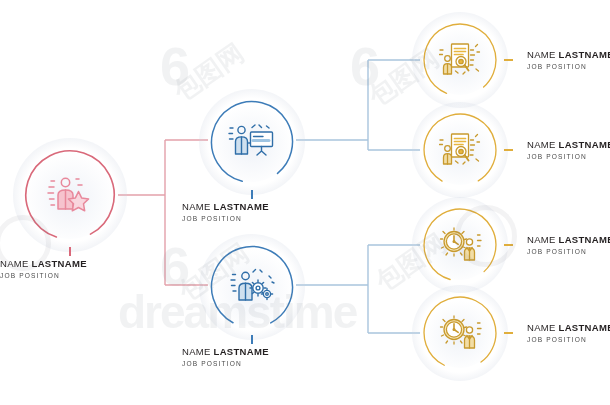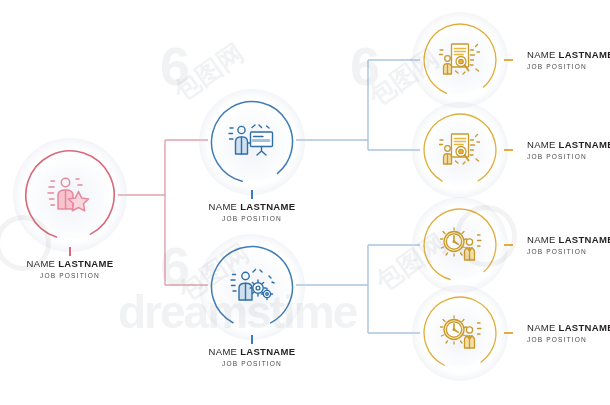--- a/index.html
+++ b/index.html
@@ -43,21 +43,21 @@
   
   .lbl{position:absolute;}
   .lbl .name{
     font-size:9.5px;letter-spacing:0.3px;color:#231f20;white-space:nowrap;
   }
   .lbl .name b{font-weight:bold;}
   .lbl .pos{
     font-size:6.6px;letter-spacing:1.15px;color:#4a4a4a;white-space:nowrap;
     margin-top:3px;
   }
-  .lbl.center{text-align:center;}
+  .lbl.center{text-align:left;}
   .lbl.left{text-align:left;}
 
   
   .stem{position:absolute;width:1.5px;}
 
   .dash{position:absolute;height:1.5px;width:9px;}
 
   
   .wm{
     position:absolute;pointer-events:none;user-select:none;

